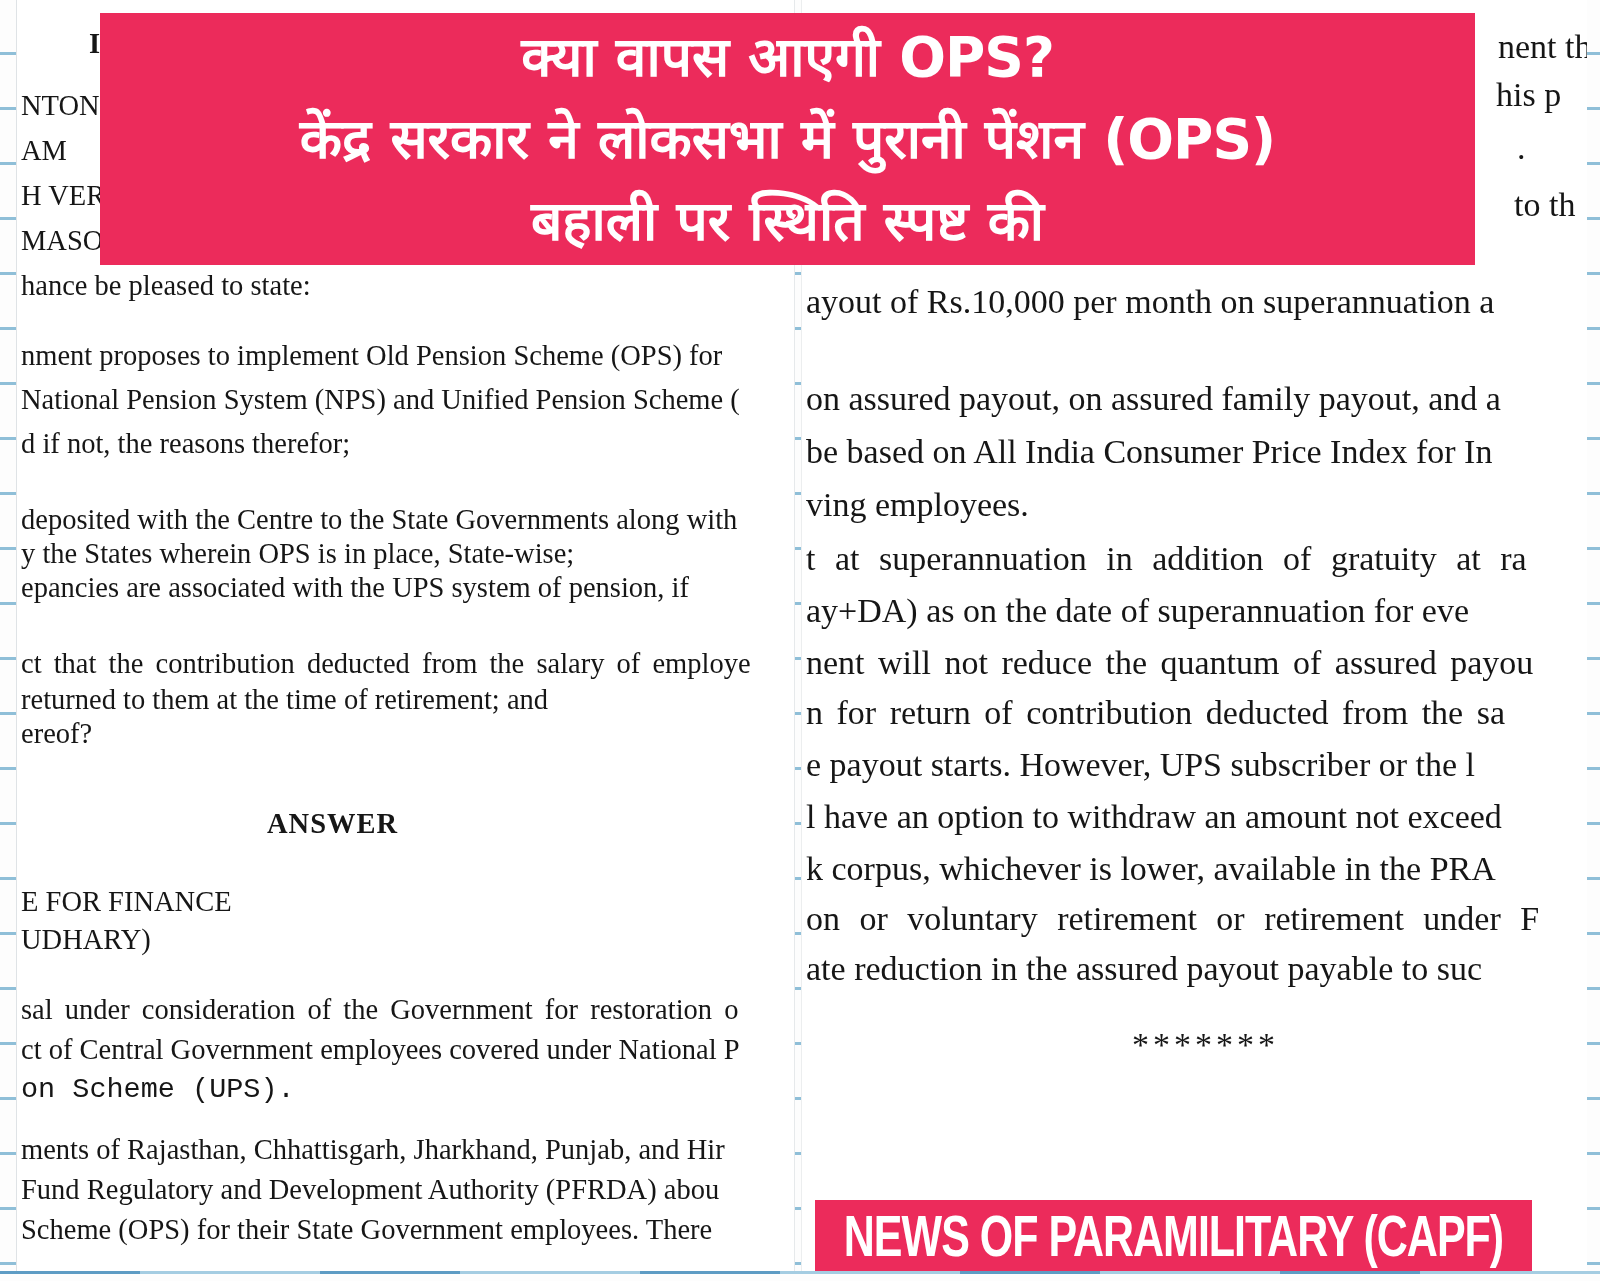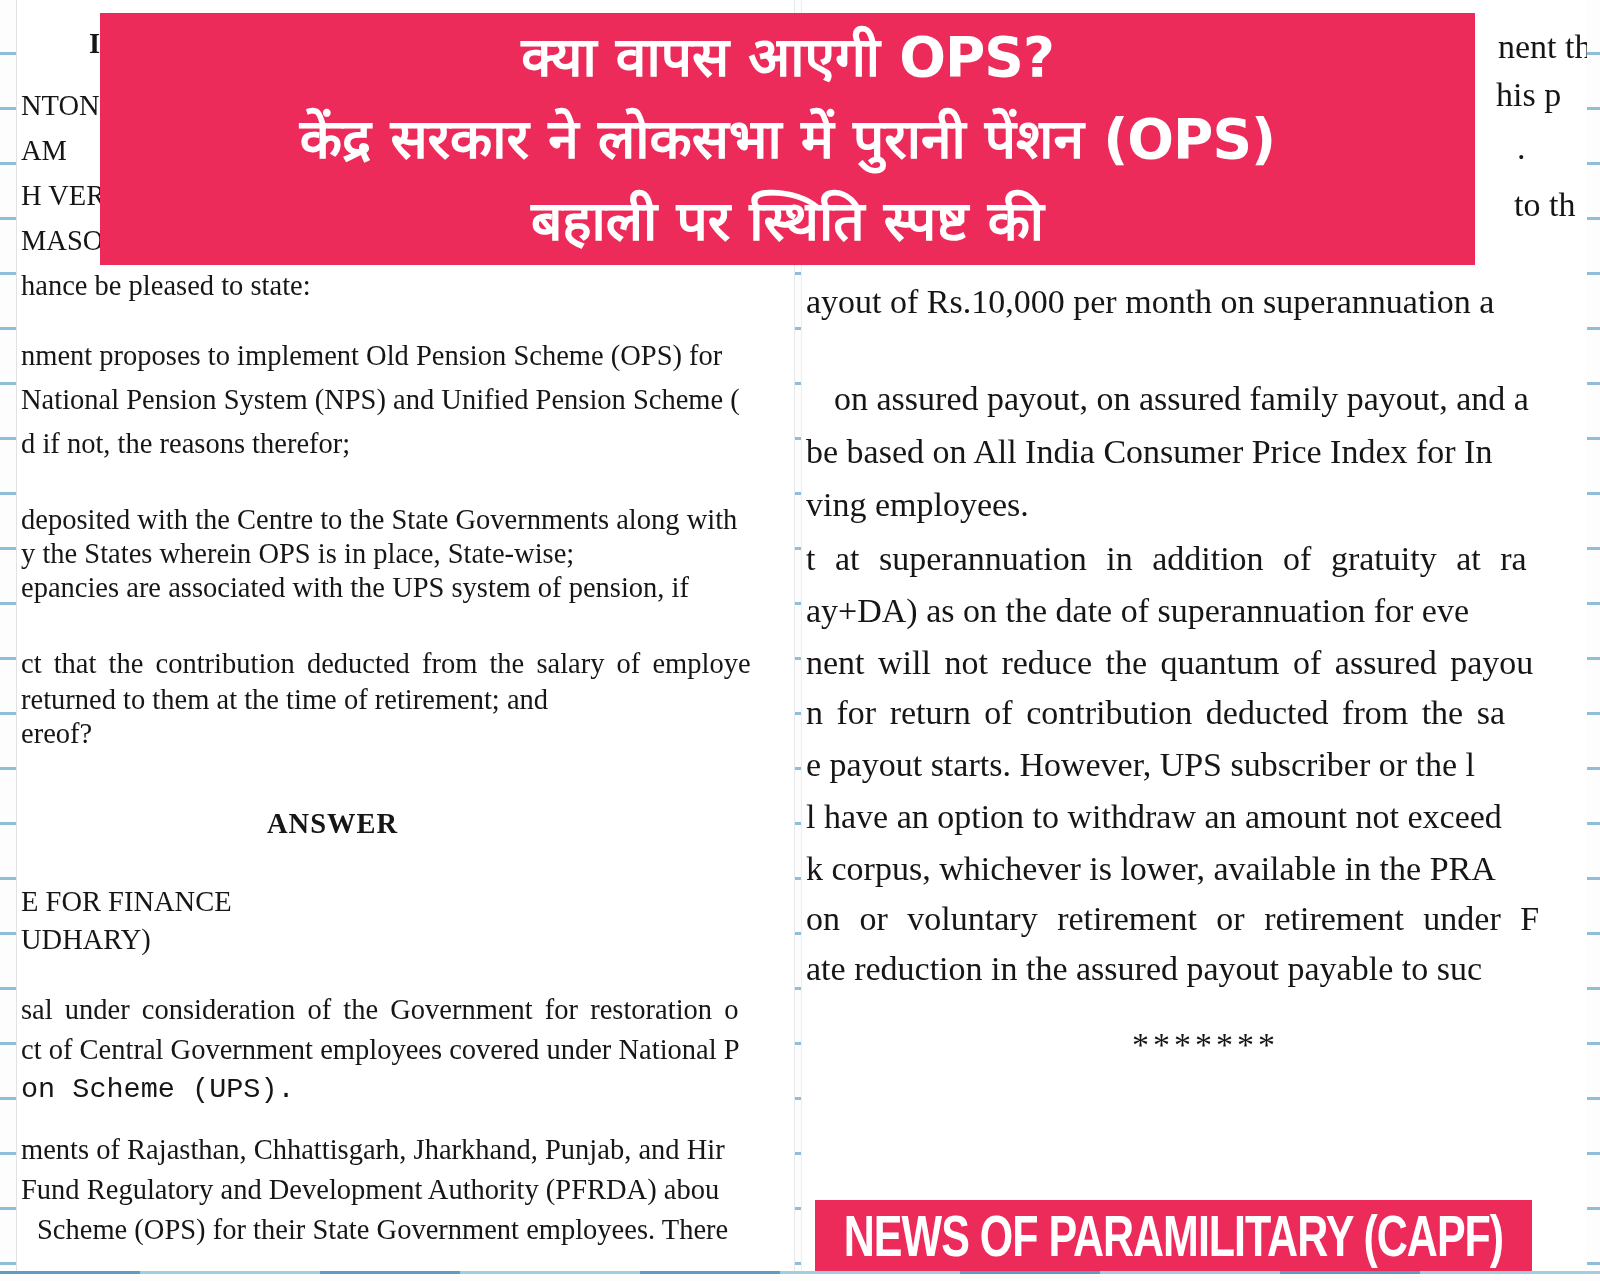--- a/index.html
+++ b/index.html
@@ -23,26 +23,26 @@
 
   
   .hfrag{top:30px;left:72px;font-size:33px;font-weight:bold;}
   .m0{top:92px;}  .m1{top:137px;} .m2{top:182px;} .m3{top:227px;}
   .l0{top:272px;} .l1{top:342px;} .l2{top:386px;} .l3{top:430px;}
   .l4{top:472px;} .l5{top:506px;} .l6{top:540px;} .l7{top:574px;}
   .l8{top:650px;} .l9{top:686px;} .l10{top:720px;}
   .l11{top:810px;left:250px;font-weight:bold;letter-spacing:1px;}
   .l12{top:888px;} .l13{top:926px;}
   .l14{top:996px;} .l15{top:1036px;} .l16{top:1076px;font-family:Liberation Mono, monospace;}
-  .l17{top:1136px;} .l18{top:1176px;} .l19{top:1216px;margin-left:16px;} .l20{top:1300px;}
+  .l17{top:1136px;} .l18{top:1176px;} .l19{top:1216px;} .l20{top:1300px;}
 
   
   .f0{top:30px;left:696px;}  .f1{top:78px;left:694px;}
   .f2{top:131px;left:715px;} .f3{top:188px;left:712px;}
-  .r0{top:285px;}  .r1{top:382px;margin-left:28px;}  .r2{top:435px;}  .r3{top:488px;}
+  .r0{top:285px;}  .r1{top:382px;}  .r2{top:435px;}  .r3{top:488px;}
   .r4{top:542px;}  .r5{top:594px;}  .r6{top:646px;}  .r7{top:696px;}
   .r8{top:748px;}  .r9{top:800px;}  .r10{top:852px;} .r11{top:902px;}
   .r12{top:952px;} .r13{top:1028px;left:330px;letter-spacing:4px;}
 
   .banner-top{
     position:absolute;left:100px;top:13px;width:1375px;height:252px;
     background:var(--banner-pink,#ec2b5b);color:#ffffff;
     display:flex;flex-direction:column;justify-content:center;align-items:center;
     text-align:center;font-family:"DejaVu Sans","Liberation Sans",sans-serif;
   }

